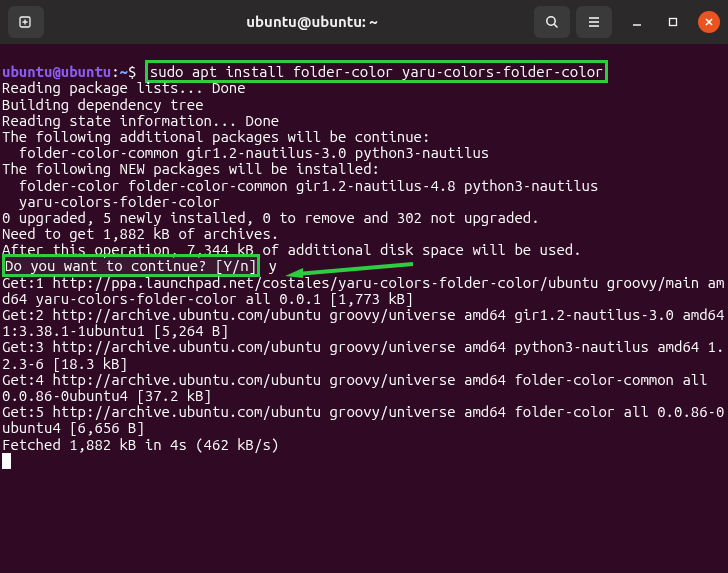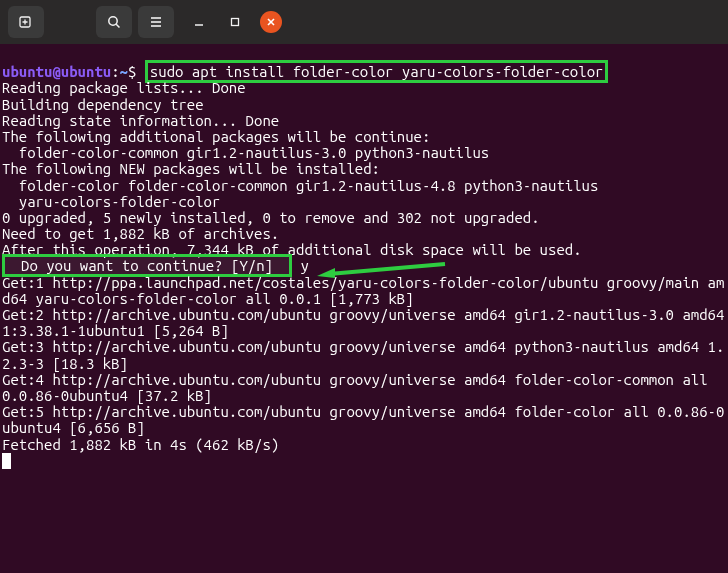--- a/index.html
+++ b/index.html
@@ -56,21 +56,21 @@
     .prompt-colon { color: #ffffff; }
     .prompt-path { color: #7aa6ff; font-weight: bold; }
     .prompt-dollar { color: #ffffff; }
     .hl-cmd {
       border: 3px solid #2ecc40;
       padding: 0 2px;
       margin-top: 43px;
     }
     .hl-prompt {
       border: 3px solid #2ecc40;
-      padding: 0 16px;
+      padding: 0 0;
       background: rgba(255,255,255,0.06);
     }
     .arrow-wrap {
       position: relative;
       display: inline-block;
       vertical-align: middle;
     }
     .arrow {
       position: absolute;
       left: 8px;
@@ -91,20 +91,21 @@
 <body>
 
 <div class="titlebar">
   <div class="tb-btn dark">
     <svg width="16" height="16" viewBox="0 0 16 16">
       <rect x="2" y="3" width="10" height="10" rx="1.5" fill="none" stroke="#f2f2f2" stroke-width="1.3"></rect>
       <path d="M7 5.5v5M4.5 8h5" stroke="#f2f2f2" stroke-width="1.3"></path>
     </svg>
   </div>
   <div class="tb-spacer"></div>
+  <div class="tb-title">ubuntu@ubuntu: ~</div>
   <div class="tb-btn dark">
     <svg width="16" height="16" viewBox="0 0 16 16">
       <circle cx="7" cy="7" r="4.2" fill="none" stroke="#f2f2f2" stroke-width="1.5"></circle>
       <line x1="10.2" y1="10.2" x2="13.5" y2="13.5" stroke="#f2f2f2" stroke-width="1.5"></line>
     </svg>
   </div>
   <div class="tb-btn dark">
     <svg width="16" height="16" viewBox="0 0 16 16">
       <line x1="3" y1="4" x2="13" y2="4" stroke="#f2f2f2" stroke-width="1.6"></line>
       <line x1="3" y1="8" x2="13" y2="8" stroke="#f2f2f2" stroke-width="1.6"></line>
@@ -143,18 +144,18 @@
 <span>  yaru-colors-folder-color</span>
 <span>0 upgraded, 5 newly installed, 0 to remove and 302 not upgraded.</span>
 <span>Need to get 1,882 kB of archives.</span>
 <span>After this operation, 7,344 kB of additional disk space will be used.</span>
 <span class="hl-prompt">Do you want to continue? [Y/n]</span><span> y</span><span class="arrow-wrap"><svg class="arrow" viewBox="0 0 130 18">
         <line x1="128" y1="4" x2="12" y2="14" stroke="#2ecc40" stroke-width="4"></line>
         <polygon points="0,16 18,8 18,18" fill="#2ecc40"></polygon>
       </svg></span>
 <span>Get:1 http://ppa.launchpad.net/costales/yaru-colors-folder-color/ubuntu groovy/main amd64 yaru-colors-folder-color all 0.0.1 [1,773 kB]</span>
 <span>Get:2 http://archive.ubuntu.com/ubuntu groovy/universe amd64 gir1.2-nautilus-3.0 amd64 1:3.38.1-1ubuntu1 [5,264 B]</span>
-<span>Get:3 http://archive.ubuntu.com/ubuntu groovy/universe amd64 python3-nautilus amd64 1.2.3-3 [18.3 kB]</span>
+<span>Get:3 http://archive.ubuntu.com/ubuntu groovy/universe amd64 python3-nautilus amd64 1.2.3-6 [18.3 kB]</span>
 <span>Get:4 http://archive.ubuntu.com/ubuntu groovy/universe amd64 folder-color-common all 0.0.86-0ubuntu4 [37.2 kB]</span>
 <span>Get:5 http://archive.ubuntu.com/ubuntu groovy/universe amd64 folder-color all 0.0.86-0ubuntu4 [6,656 B]</span>
 <span>Fetched 1,882 kB in 4s (462 kB/s)</span>
 <span class="cursor"></span>
 </div>
 
 </body></html>

